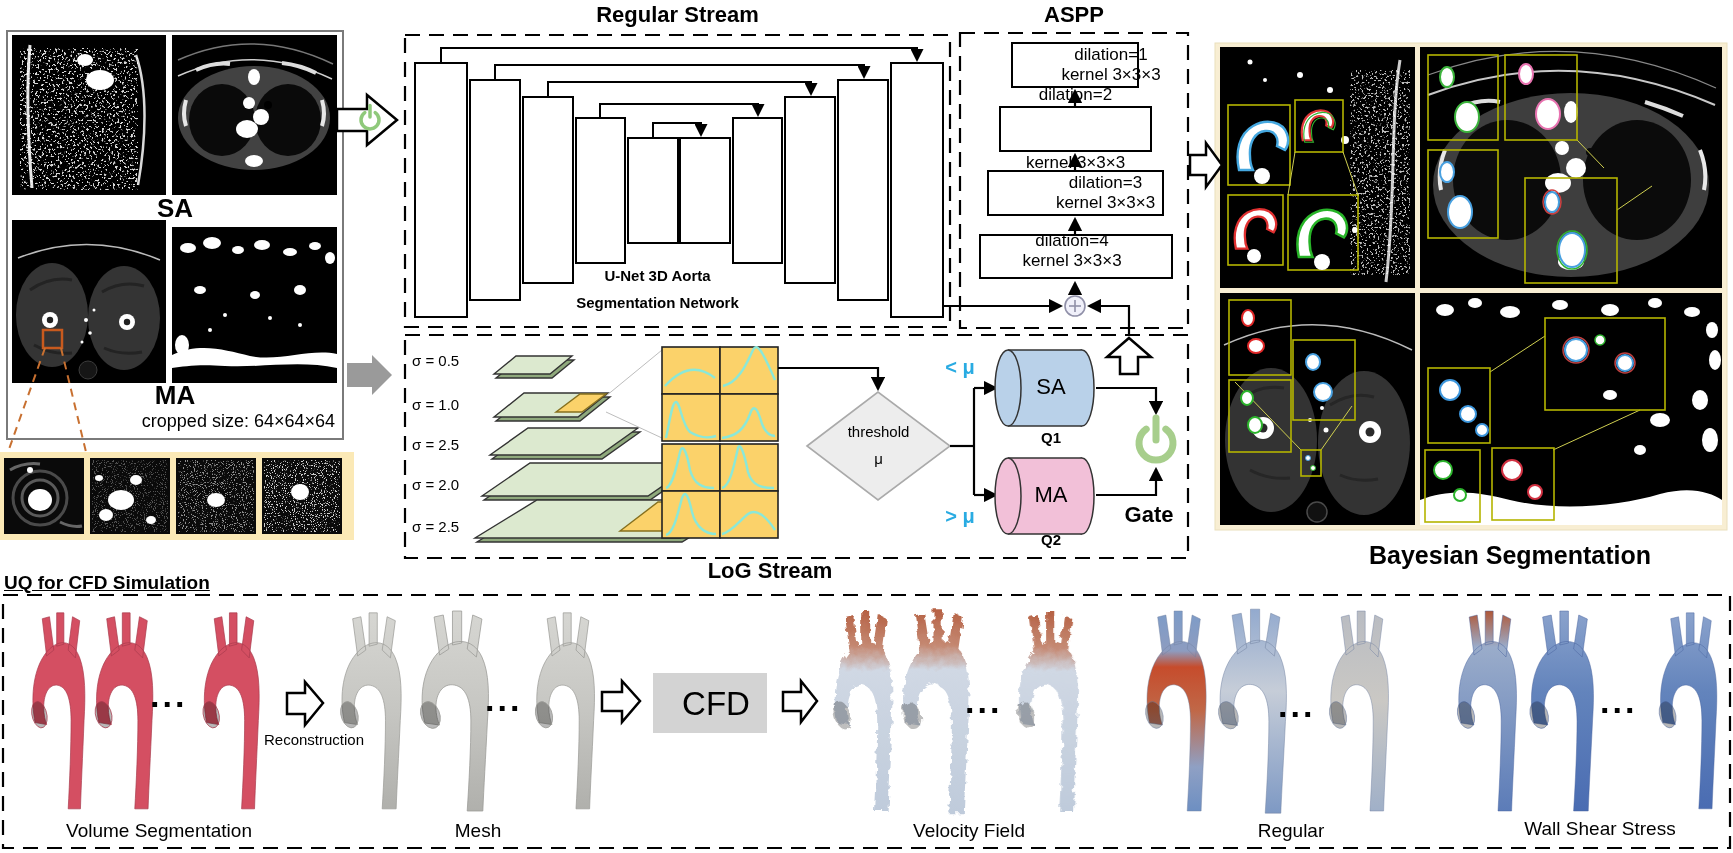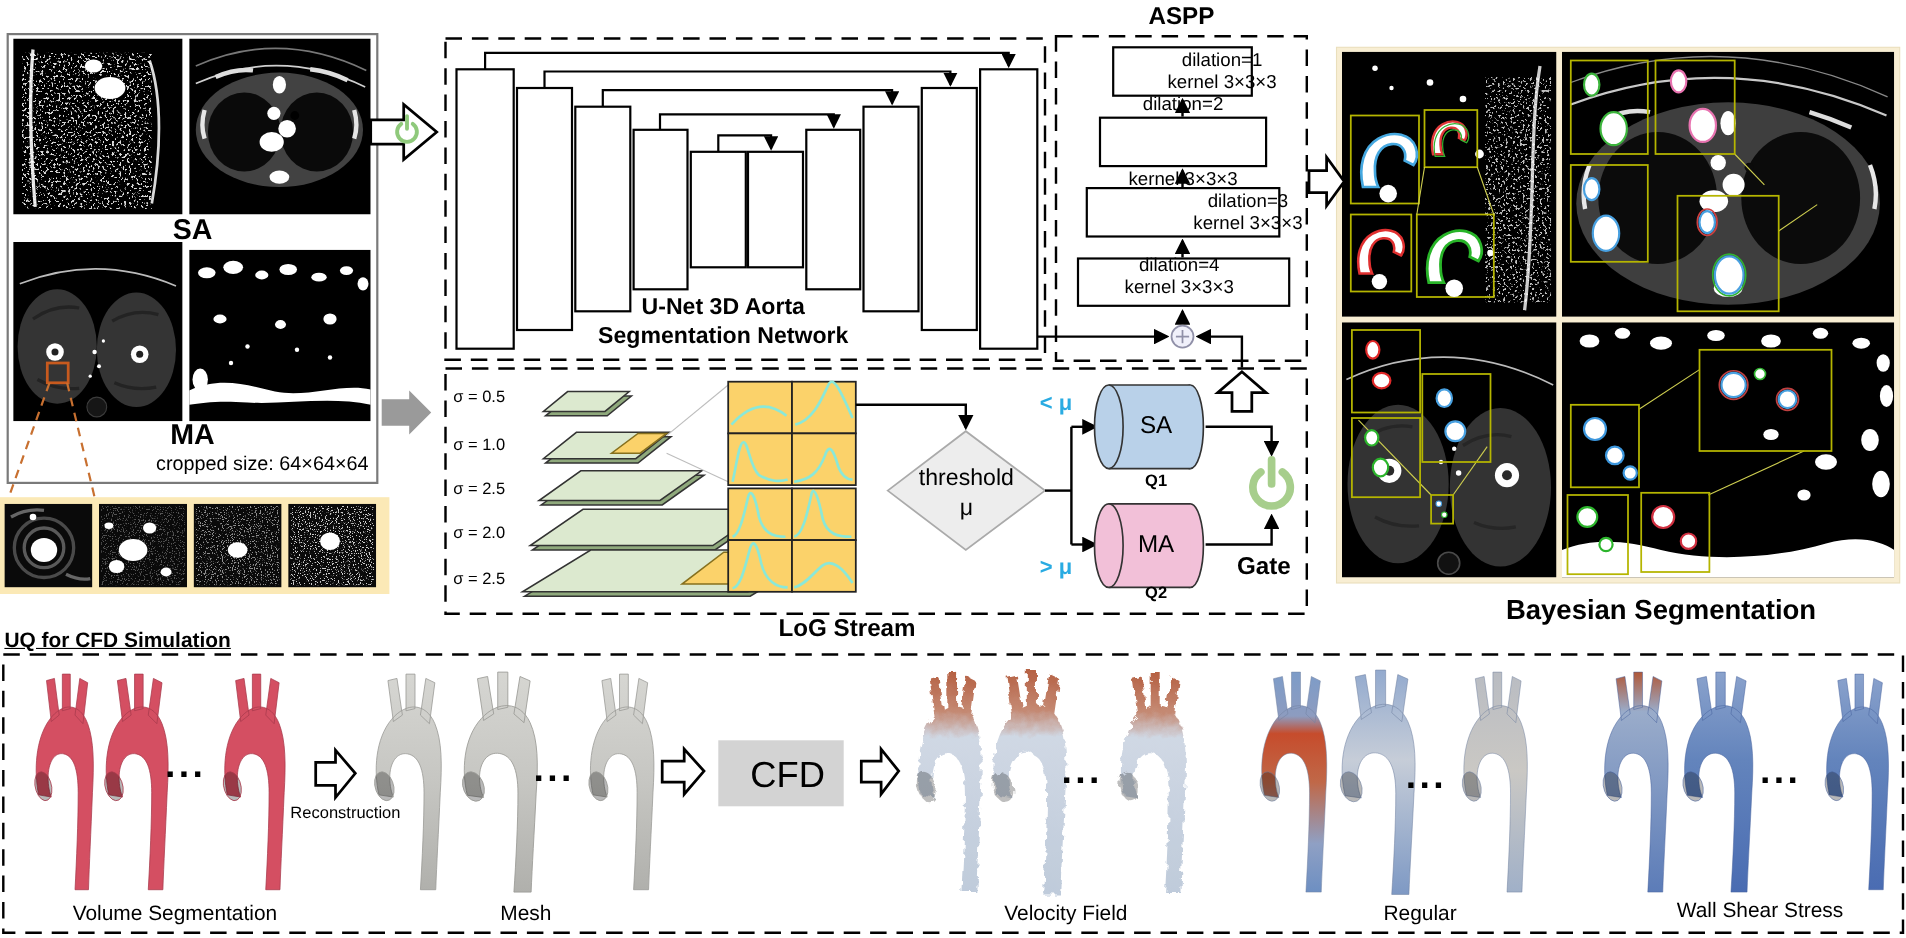--- a/index.html
+++ b/index.html
@@ -4,21 +4,21 @@
 <style>
   html,body{margin:0;padding:0;background:#fff;}
   #canvas{position:relative;width:1733px;height:853px;background:#fff;overflow:hidden;
           font-family:"Liberation Sans",sans-serif;color:#000;}
   #gfx{position:absolute;left:0;top:0;z-index:1;}
   .lbl{position:absolute;z-index:3;white-space:nowrap;}
   .ctr{text-align:center;white-space:normal;}
   .b{font-weight:bold;}
   .t22{font-size:22px;}
   .t25{font-size:25px;}
-  .t21{font-size:21px;}
+  .t21{font-size:15px;}
   .t26{font-size:26px;}
   .t18{font-size:18px;}
   .t19{font-size:19px;}
   .t15{font-size:15px;}
   .aspp-box{display:flex;flex-direction:column;align-items:center;justify-content:center;
             font-size:17px;line-height:20px;}
   .cyan{color:#29abe2;font-weight:bold;font-size:20px;}
   .dots{font-weight:bold;font-size:34px;letter-spacing:3px;line-height:1;}
   .sigma{font-size:15px;}
   .underl{text-decoration:underline;}
@@ -566,33 +566,34 @@
     <use href="#aorta" transform="translate(1522,603) scale(0.86,1.0)" fill="url(#gWb)"></use>
     <use href="#aorta" transform="translate(1652,605) scale(0.78,0.98)" fill="url(#gWb)"></use>
   </g>
 </g>
 </svg>
 
 <div class="lbl b t26 ctr" style="left:75px;top:193px;width:200px;">SA</div>
 <div class="lbl b t26 ctr" style="left:75px;top:380px;width:200px;">MA</div>
 <div class="lbl t18" style="left:95px;top:411px;width:240px;text-align:right;">cropped size: 64×64×64</div>
 
+<div class="lbl b t22 ctr" style="left:405px;top:2px;width:545px;">Regular Stream</div>
 <div class="lbl b t21 ctr" style="left:505px;top:267px;width:305px;">U-Net 3D Aorta</div>
 <div class="lbl b t21 ctr" style="left:505px;top:294px;width:305px;">Segmentation Network</div>
 
 <div class="lbl b t22 ctr" style="left:960px;top:2px;width:228px;">ASPP</div>
 <div class="lbl aspp-box" style="left:1048px;top:43px;width:126px;height:44px;">
   <span>dilation=1</span>
       <span>kernel 3×3×3</span>
 </div>
 <div class="lbl aspp-box" style="left:1000px;top:107px;width:151px;height:44px;gap:48px;">
   <span>dilation=2</span>
       <span>kernel 3×3×3</span>
 </div>
-<div class="lbl aspp-box" style="left:1047px;top:171px;width:175px;height:44px;">
+<div class="lbl aspp-box" style="left:1018px;top:171px;width:175px;height:44px;">
   <span>dilation=3</span>
       <span>kernel 3×3×3</span>
 </div>
 <div class="lbl aspp-box" style="left:980px;top:229px;width:184px;height:43px;">
   <span>dilation=4</span>
       <span>kernel 3×3×3</span>
 </div>
 
 <div class="lbl sigma" style="left:412px;top:352px;">σ = 0.5</div>
 <div class="lbl sigma" style="left:412px;top:396px;">σ = 1.0</div>

